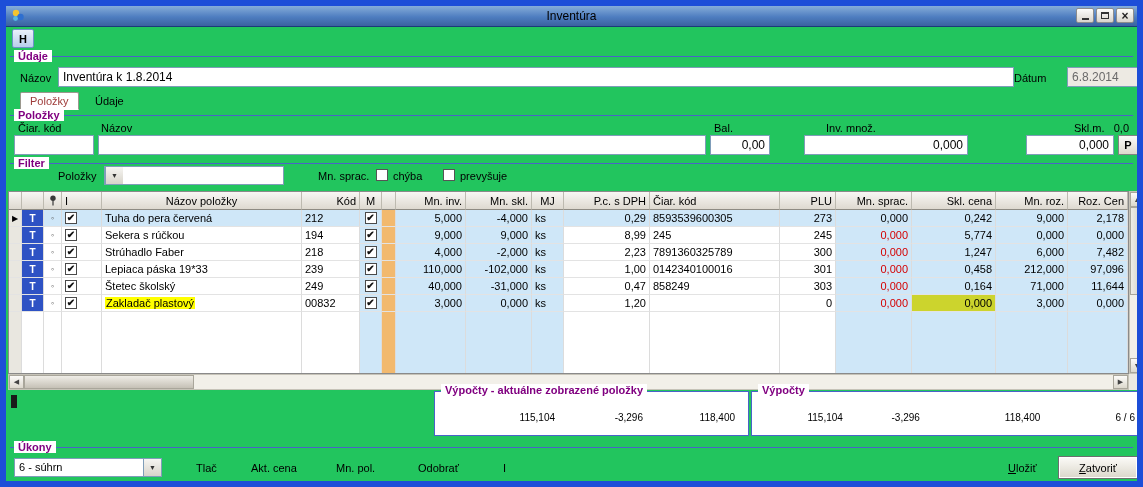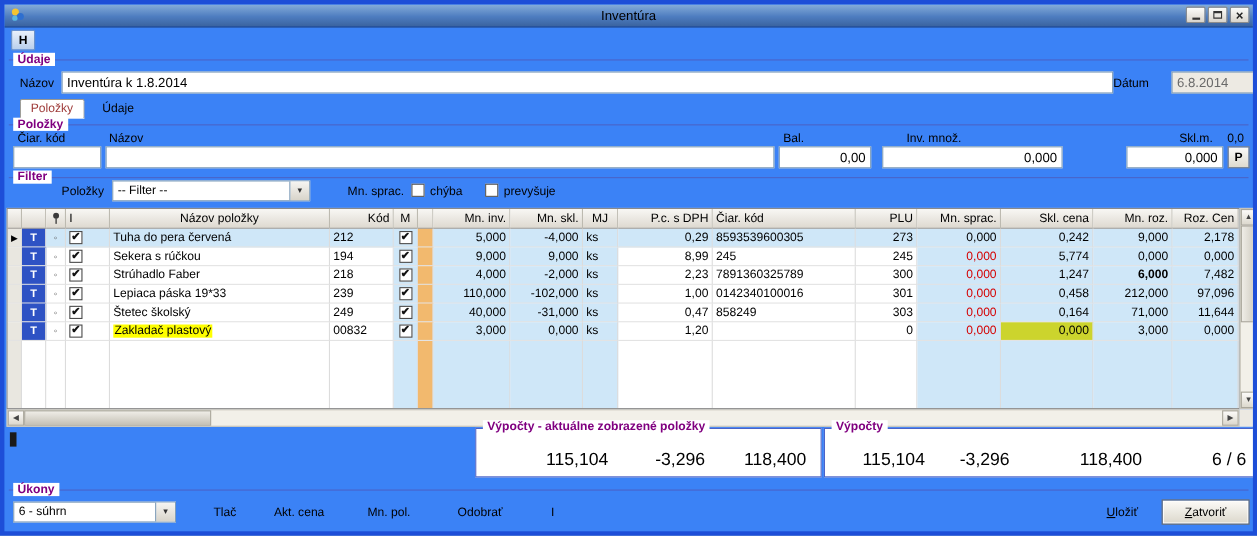--- a/index.html
+++ b/index.html
@@ -1,17 +1,17 @@
 <!DOCTYPE html>
 <html style="--column-blue: #cfe7f8; --flag-peach: #f2b96e; --hl-yellow: #ffff00; --hl-green: #ccd42d; --neg-red: #d40000; --t-blue: #2e52c4; --sel-grey: #e9e7e0; --line-blue: #4a63c8; --legend-purple: #800080;"><head>
 <meta charset="utf-8">
 <style>
   html,body{margin:0;padding:0;background:#a9a9a9;}
-  .window{position:relative;width:1143px;height:487px;box-sizing:border-box;border:4px solid #1d4ed8;
-    background:#3b82f6;font-family:"Liberation Sans",sans-serif;font-size:11px;color:#000;overflow:hidden;}
+  .window{position:relative;width:1143px;height:487px;box-sizing:border-box;border:6px solid #1d4ed8;
+    background:#22c55e;font-family:"Liberation Sans",sans-serif;font-size:11px;color:#000;overflow:hidden;}
   
   .titlebar{position:absolute;top:0;left:0;right:0;height:20px;
     background:linear-gradient(to bottom,#86add9 0%,#4e7dc0 55%,#3a639f 100%);
     border-bottom:1px solid #1b3c78;}
   .title{position:absolute;left:0;right:0;top:3px;text-align:center;font-size:12px;color:#000;}
   .app-icon{position:absolute;left:5px;top:3px;width:14px;height:14px;}
   .tb-btns{position:absolute;right:3px;top:2px;display:flex;gap:2px;}
   .tb-btn{width:18px;height:15px;background:linear-gradient(#fdfdfb,#d8d4cc);border:1px solid #8c8c8c;
     border-radius:2px;display:flex;align-items:center;justify-content:center;box-sizing:border-box;}
   .glyph-min{width:7px;height:2px;background:#333;margin-top:7px;}
@@ -79,21 +79,21 @@
   .hthumb{position:absolute;left:15px;top:0;width:170px;height:14px;background:linear-gradient(#efede7,#c5c1b6);
     border:1px solid #a9a69b;box-sizing:border-box;}
   .corner{position:absolute;left:1123px;top:368px;width:16px;height:16px;background:#ece9e2;}
   .marker{position:absolute;left:5px;top:389px;width:6px;height:13px;background:#1a1a1a;}
   
   .sumbox{position:absolute;top:385px;height:45px;border:1px solid var(--line-blue);box-sizing:border-box;background:#fff;}
   .sb1{left:428px;width:315px;}
   .sb2{left:745px;width:393px;}
   .sumbox .glabel{left:6px;top:-8px;}
   .sumvals{position:absolute;left:8px;right:8px;top:20px;display:flex;gap:4px;}
-  .sv{text-align:right;font-size:16px;}
+  .sv{text-align:right;font-size:10px;}
   
   .act{position:absolute;top:456px;cursor:default;}
   .a0{left:190px}.a1{left:245px}.a2{left:330px}.a3{left:412px}.a4{left:497px}
   .savelbl{position:absolute;left:1002px;top:456px;}
   .closebtn{position:absolute;left:1052px;top:450px;width:80px;height:23px;
     background:linear-gradient(#fcfbf8,#dbd7cb);border:1px solid #6e6e6e;box-shadow:inset 0 0 0 1px #fff;
     display:flex;align-items:center;justify-content:center;box-sizing:border-box;}
   .accel{display:block;}
   .accel::first-letter{text-decoration:underline;}
 </style>
@@ -151,38 +151,37 @@
   </div>
   <span class="lbl" style="left:12px;top:116px">Čiar. kód</span>
   <span class="lbl" style="left:95px;top:116px">Názov</span>
   <span class="lbl" style="left:708px;top:116px">Bal.</span>
   <span class="lbl" style="left:820px;top:116px">Inv. množ.</span>
   <span class="lbl" style="left:1068px;top:116px">Skl.m.</span>
   <span class="lbl" style="right:8px;top:116px">0,0</span>
 
   <div class="input" style="left:8px;top:129px;width:80px;height:20px"></div>
   <div class="input" style="left:92px;top:129px;width:608px;height:20px"></div>
-  <div class="input num" style="left:704px;top:129px;width:84px;height:20px">
+  <div class="input num" style="left:704px;top:129px;width:60px;height:20px">
     <span>0,00</span>
   </div>
   <div class="input num" style="left:798px;top:129px;width:164px;height:20px">
     <span>0,000</span>
   </div>
   <div class="input num" style="left:1020px;top:129px;width:88px;height:20px">
     <span>0,000</span>
   </div>
   <div class="pbtn" style="left:1112px;top:129px">P</div>
 
   
   <div class="hline" style="top:157px">
     <span class="glabel">Filter</span>
   </div>
   <span class="lbl" style="left:52px;top:164px">Položky</span>
   <div class="combo" style="left:98px;top:160px;width:180px;height:19px">
-    <span class="val">-- Filter --</span>
     <span class="drop">▼</span>
   </div>
   <span class="lbl" style="left:312px;top:164px">Mn. sprac.</span>
   <span class="cb" style="left:370px;top:163px"></span>
   <span class="lbl" style="left:387px;top:164px">chýba</span>
   <span class="cb" style="left:437px;top:163px"></span>
   <span class="lbl" style="left:454px;top:164px">prevyšuje</span>
 
   
   <div class="grid">
@@ -276,21 +275,21 @@
           </div>
           <div class="td al-c" style="width: 14px; background: var(--flag-peach);"></div>
           <div class="td al-r" style="width: 70px; background: var(--column-blue);">4,000</div>
           <div class="td al-r" style="width: 66px; background: var(--column-blue);">-2,000</div>
           <div class="td al-l" style="width: 32px; background: var(--column-blue);">ks</div>
           <div class="td al-r" style="width: 86px;">2,23</div>
           <div class="td al-l" style="width: 130px;">7891360325789</div>
           <div class="td al-r" style="width: 56px;">300</div>
           <div class="td al-r red" style="width: 76px; background: var(--column-blue);">0,000</div>
           <div class="td al-r" style="width: 84px; background: var(--column-blue);">1,247</div>
-          <div class="td al-r" style="width: 72px; background: var(--column-blue); font-weight: bold;">6,000</div>
+          <div class="td al-r" style="width: 72px; background: var(--column-blue);">6,000</div>
           <div class="td al-r" style="width: 60px; background: var(--column-blue);">7,482</div>
         </div>
         <div class="tr">
           <div class="td al-c" style="width: 13px; background: var(--sel-grey);"></div>
           <div class="td al-c tcell" style="width: 22px; background: var(--t-blue);">T</div>
           <div class="td al-c pincell" style="width: 18px;">◦</div>
           <div class="td al-l" style="width: 40px;">
             <span class="cbx">✔</span>
           </div>
           <div class="td al-l" style="width: 200px;">Lepiaca páska 19*33</div>

